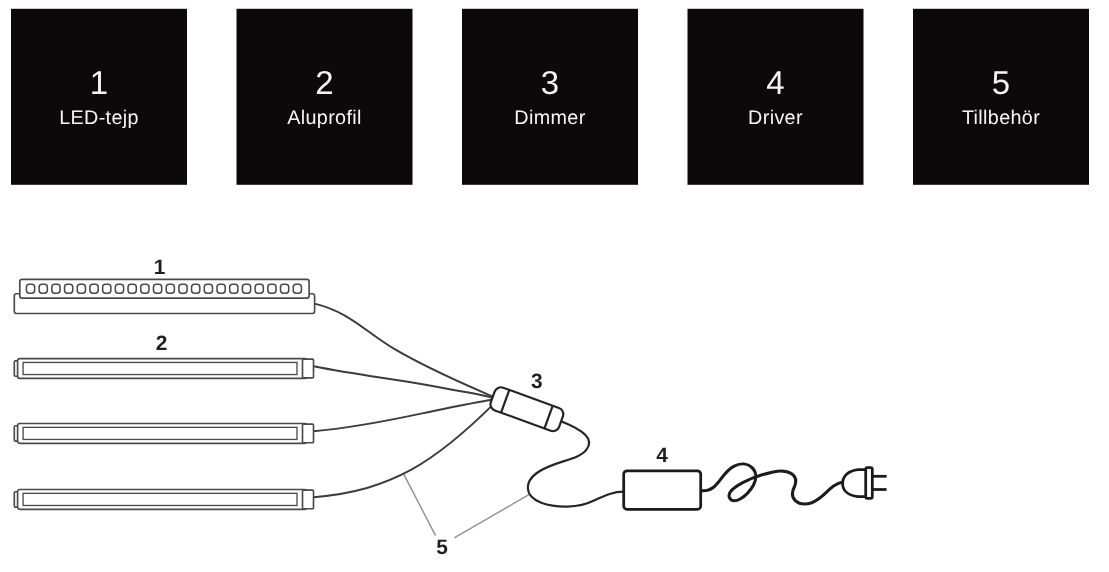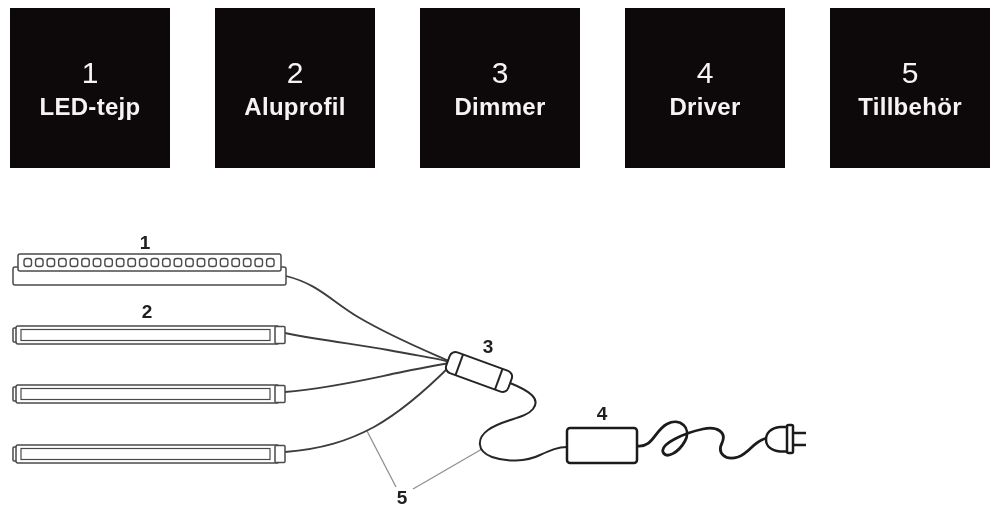--- a/index.html
+++ b/index.html
@@ -30,22 +30,22 @@
     justify-content:center;
     gap:7px;
     cursor:pointer;
   }
   .card-number{
     font-size:30px;
     font-weight:500;
     line-height:1;
   }
   .card-label{
-    font-size:24px;
-    font-weight:700;
+    font-size:18px;
+    font-weight:400;
     letter-spacing:.3px;
     line-height:1;
   }
   .diagram-svg{
     position:absolute;
     top:190px;
     left:0;
   }
   .strip-line{ fill:#ffffff; stroke:#4a4a4a; stroke-width:1.5; }
   .strip-inner{ fill:none; stroke:#4a4a4a; stroke-width:1.2; }

